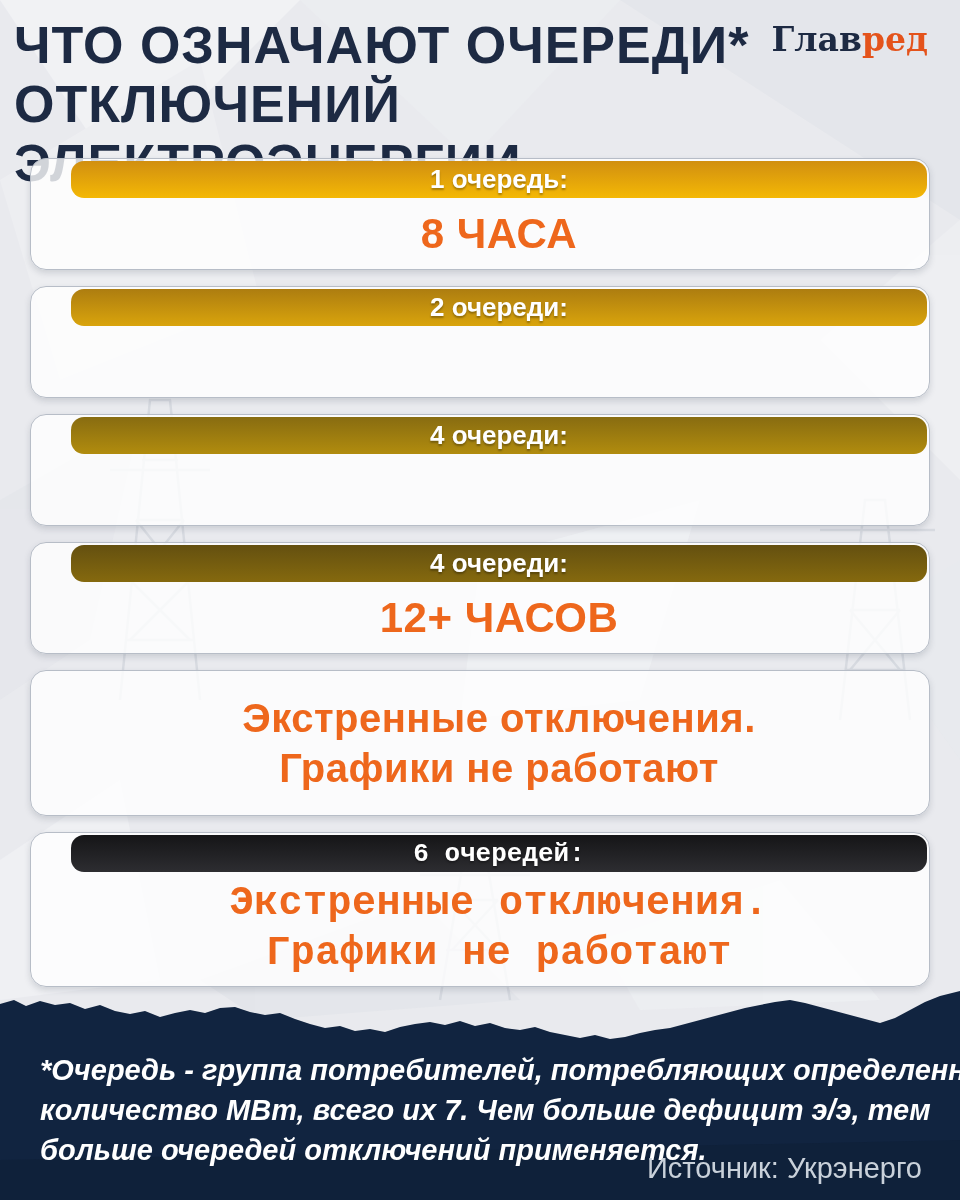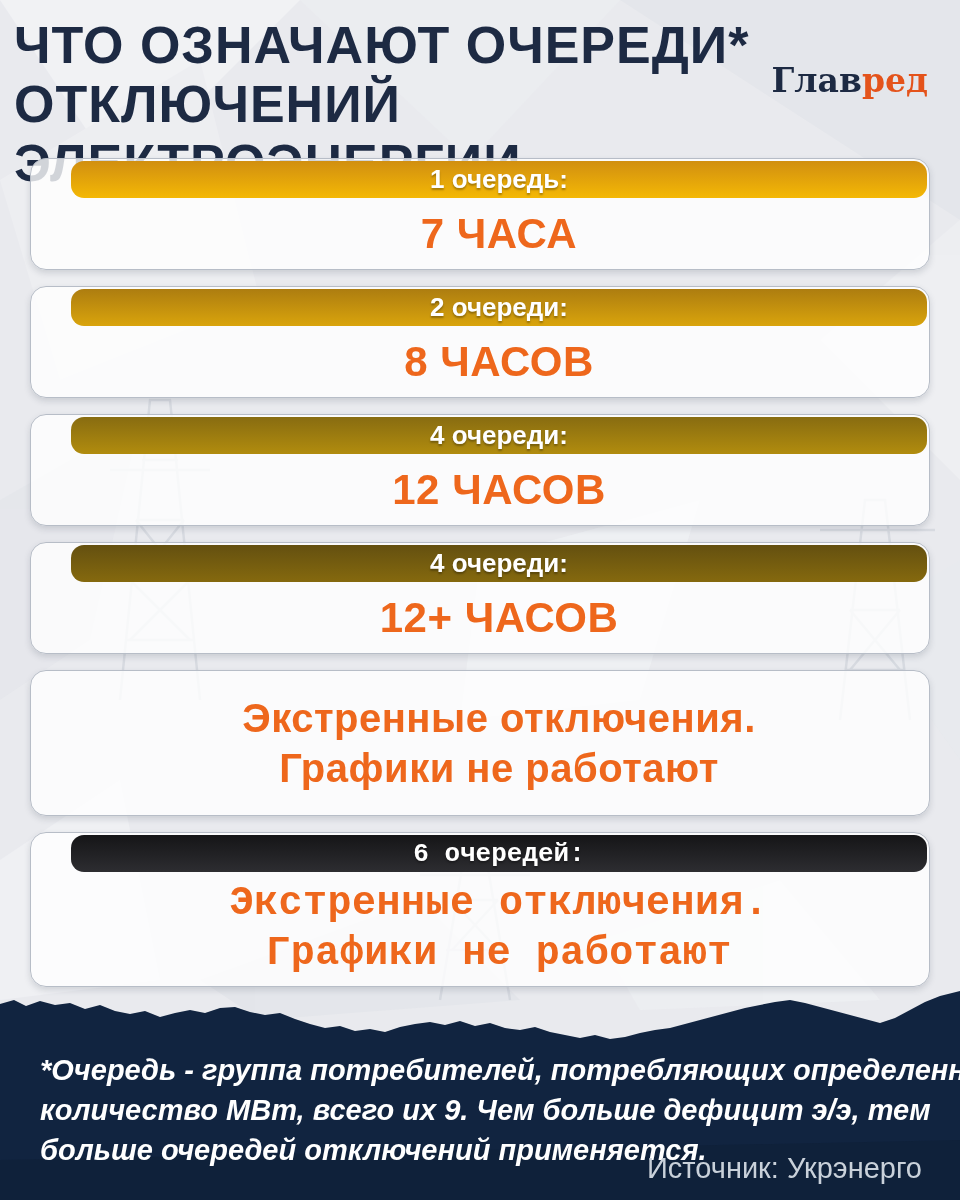--- a/index.html
+++ b/index.html
@@ -19,21 +19,21 @@
   .bg-svg{position:absolute;left:0;top:0;width:960px;height:1200px;}
   
   .title{
     position:absolute;left:14px;top:16px;width:780px;
     font-size:52px;line-height:59px;font-weight:bold;
     letter-spacing:1px;color:var(--navy);
   }
   .logo{
     position:absolute;right:32px;top:20px;
     font-family:"DejaVu Serif", serif;
-    font-size:33px;font-weight:bold;white-space:nowrap;margin-top:41px;
+    font-size:33px;font-weight:bold;white-space:nowrap;
   }
   .logo .p1{color:var(--navy);}
   .logo .p2{color:#e4531b;}
   
   .stack{
     position:absolute;left:30px;top:158px;width:900px;
     display:flex;flex-direction:column;gap:16px;
   }
   .card{
     position:relative;
@@ -129,39 +129,33 @@
     <span class="p1">Глав</span><span class="p2">ред</span>
   </div>
 
   <div class="stack">
 
     <div class="card">
       <div class="card-bar" style="background: linear-gradient(rgb(209, 143, 16), rgb(244, 184, 5));">
         <span class="bar-label">1 очередь:</span>
       </div>
       <div class="card-body">
-        <div class="body-line">7 ЧАСА</div>
+        <div class="body-line">8 ЧАСА</div>
       </div>
     </div>
 
     <div class="card">
       <div class="card-bar" style="background: linear-gradient(rgb(173, 125, 16), rgb(217, 164, 12));">
         <span class="bar-label">2 очереди:</span>
       </div>
-      <div class="card-body">
-        <div class="body-line">8 ЧАСОВ</div>
-      </div>
     </div>
 
     <div class="card">
       <div class="card-bar" style="background: linear-gradient(rgb(136, 108, 17), rgb(177, 140, 14));">
         <span class="bar-label">4 очереди:</span>
-      </div>
-      <div class="card-body">
-        <div class="body-line">12 ЧАСОВ</div>
       </div>
     </div>
 
     <div class="card">
       <div class="card-bar" style="background: linear-gradient(rgb(100, 80, 16), rgb(133, 105, 14));">
         <span class="bar-label">4 очереди:</span>
       </div>
       <div class="card-body">
         <div class="body-line">12+ ЧАСОВ</div>
       </div>
@@ -186,18 +180,18 @@
 
   </div>
 
   <svg class="torn-svg" viewBox="0 0 960 1200">
     <path fill="#112440" d="M0,1004 L14,1000 L26,1006 L40,1001 L55,1005 L70,1003 L85,1009 L100,1005 L115,1011 L130,1014 L145,1011 L160,1017 L175,1013 L190,1010 L205,1013 L220,1008 L235,1007 L250,1012 L265,1015 L280,1013 L295,1019 L310,1024 L325,1028 L340,1026 L355,1031 L370,1029 L385,1032 L400,1027 L415,1024 L430,1022 L445,1025 L460,1021 L475,1026 L490,1023 L505,1028 L520,1030 L535,1027 L550,1032 L565,1035 L580,1038 L595,1035 L610,1039 L625,1037 L640,1033 L655,1030 L670,1028 L685,1024 L700,1020 L715,1016 L730,1012 L745,1008 L760,1005 L775,1002 L790,1000 L805,1003 L820,1007 L835,1011 L850,1015 L865,1019 L880,1023 L895,1018 L910,1010 L925,1002 L940,996 L960,991 L960,1200 L0,1200 Z"></path>
     <path fill="#0d1e33" opacity="0.5" d="M0,1160 L960,1140 L960,1200 L0,1200 Z"></path>
   </svg>
 
   <div class="footnote">
     <div>*Очередь - группа потребителей, потребляющих определенное</div>
-    <div>количество МВт, всего их 9. Чем больше дефицит э/э, тем</div>
+    <div>количество МВт, всего их 7. Чем больше дефицит э/э, тем</div>
     <div>больше очередей отключений применяется.</div>
   </div>
   <div class="source">Источник: Укрэнерго</div>
 
 </div>
 
 </body></html>

